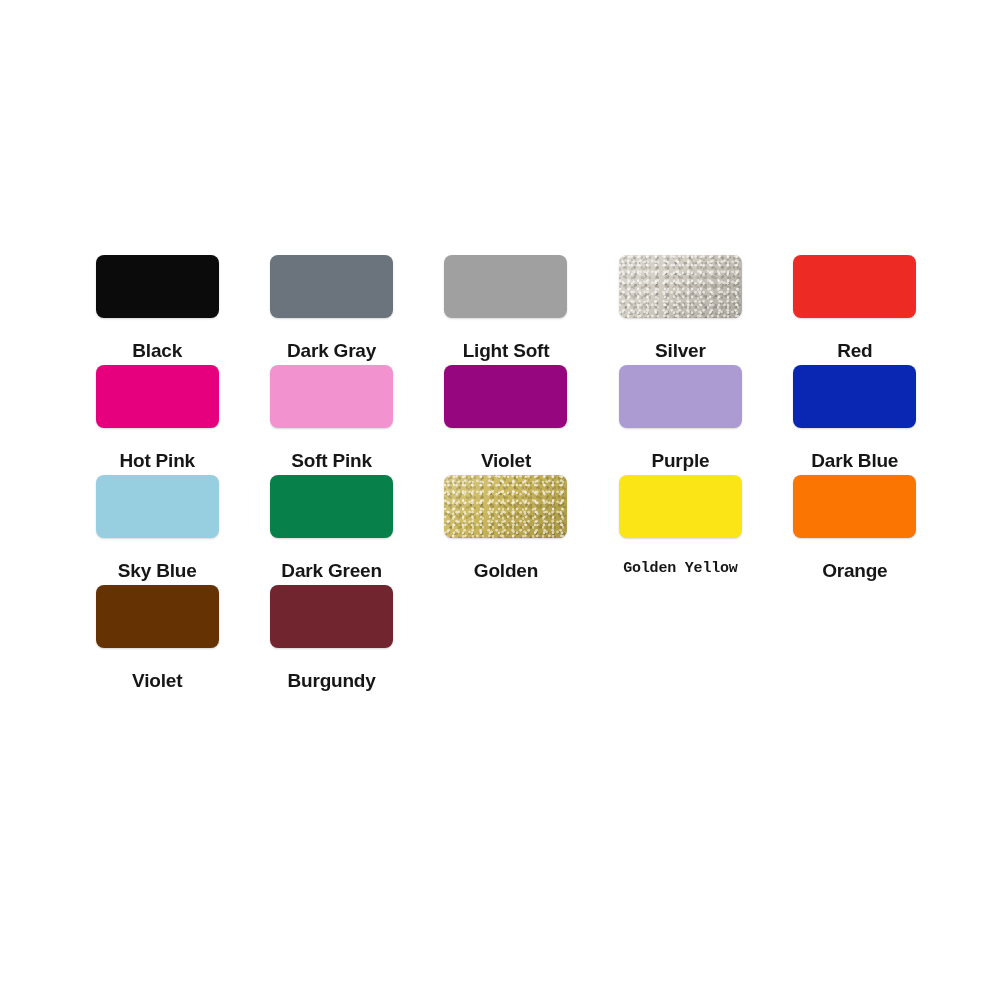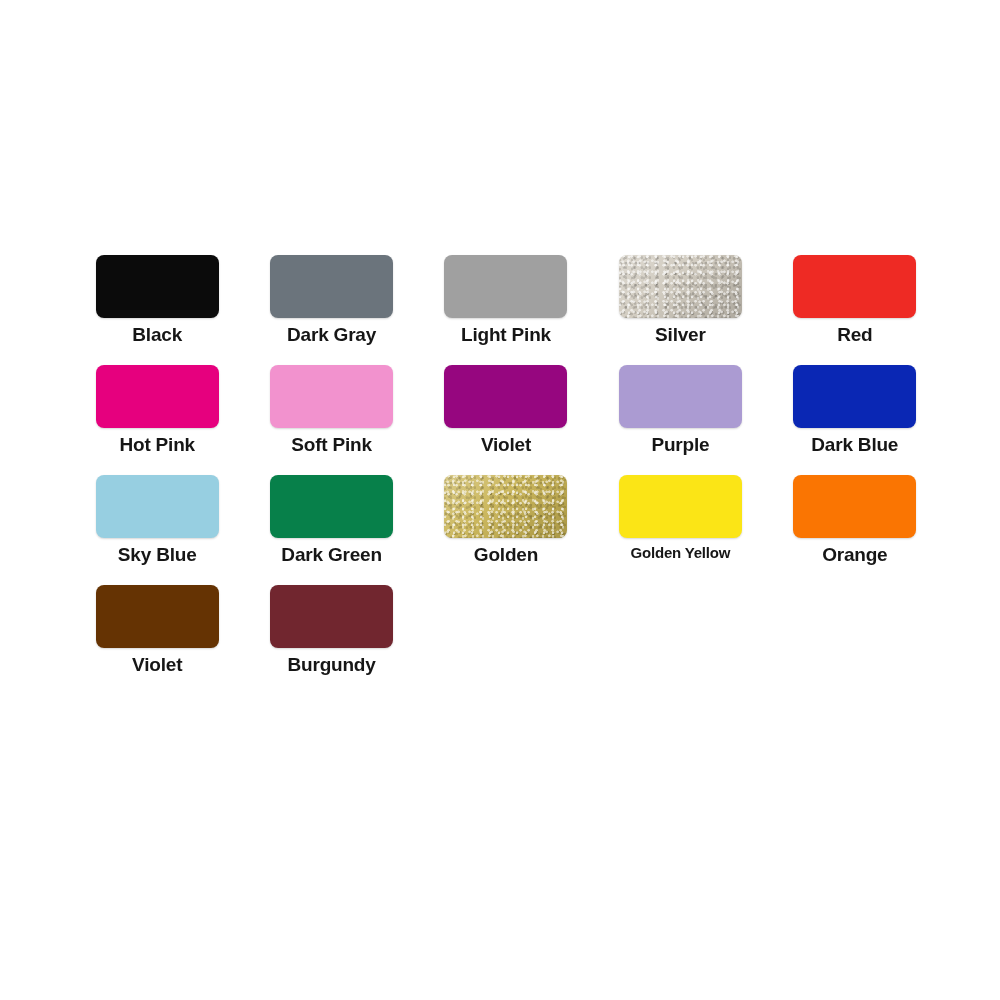--- a/index.html
+++ b/index.html
@@ -87,50 +87,51 @@
     border-radius: 8px;
     background: linear-gradient(138deg,
                 rgba(255,255,255,.30) 0%,
                 rgba(255,255,255,.06) 42%,
                 rgba(0,0,0,.10) 78%,
                 rgba(0,0,0,.16) 100%);
     pointer-events: none;
   }
 
   .label {
-    margin-top: 7px;
+    margin-top: 23px;
     font-size: 19px;
     font-weight: bold;
     color: #161616;
     letter-spacing: -0.2px;
     white-space: nowrap;
     line-height: 1;
     text-align: center;
   }
 
   .label.small {
     font-size: 15px;
+    font-family: Liberation Mono, monospace;
   }
 </style>
 </head>
 <body>
 
 <div id="chart">
   <div class="grid">
       <div class="cell">
         <div class="swatch" style="background: rgb(11, 11, 11);"></div>
         <div class="label">Black</div>
       </div>
       <div class="cell">
         <div class="swatch" style="background: rgb(107, 116, 124);"></div>
         <div class="label">Dark Gray</div>
       </div>
       <div class="cell">
         <div class="swatch" style="background: rgb(160, 160, 160);"></div>
-        <div class="label">Light Pink</div>
+        <div class="label">Light Soft</div>
       </div>
       <div class="cell">
         <div class="swatch metallic" style="background: rgb(207, 201, 189);"></div>
         <div class="label">Silver</div>
       </div>
       <div class="cell">
         <div class="swatch" style="background: rgb(238, 42, 36);"></div>
         <div class="label">Red</div>
       </div>
       <div class="cell">

